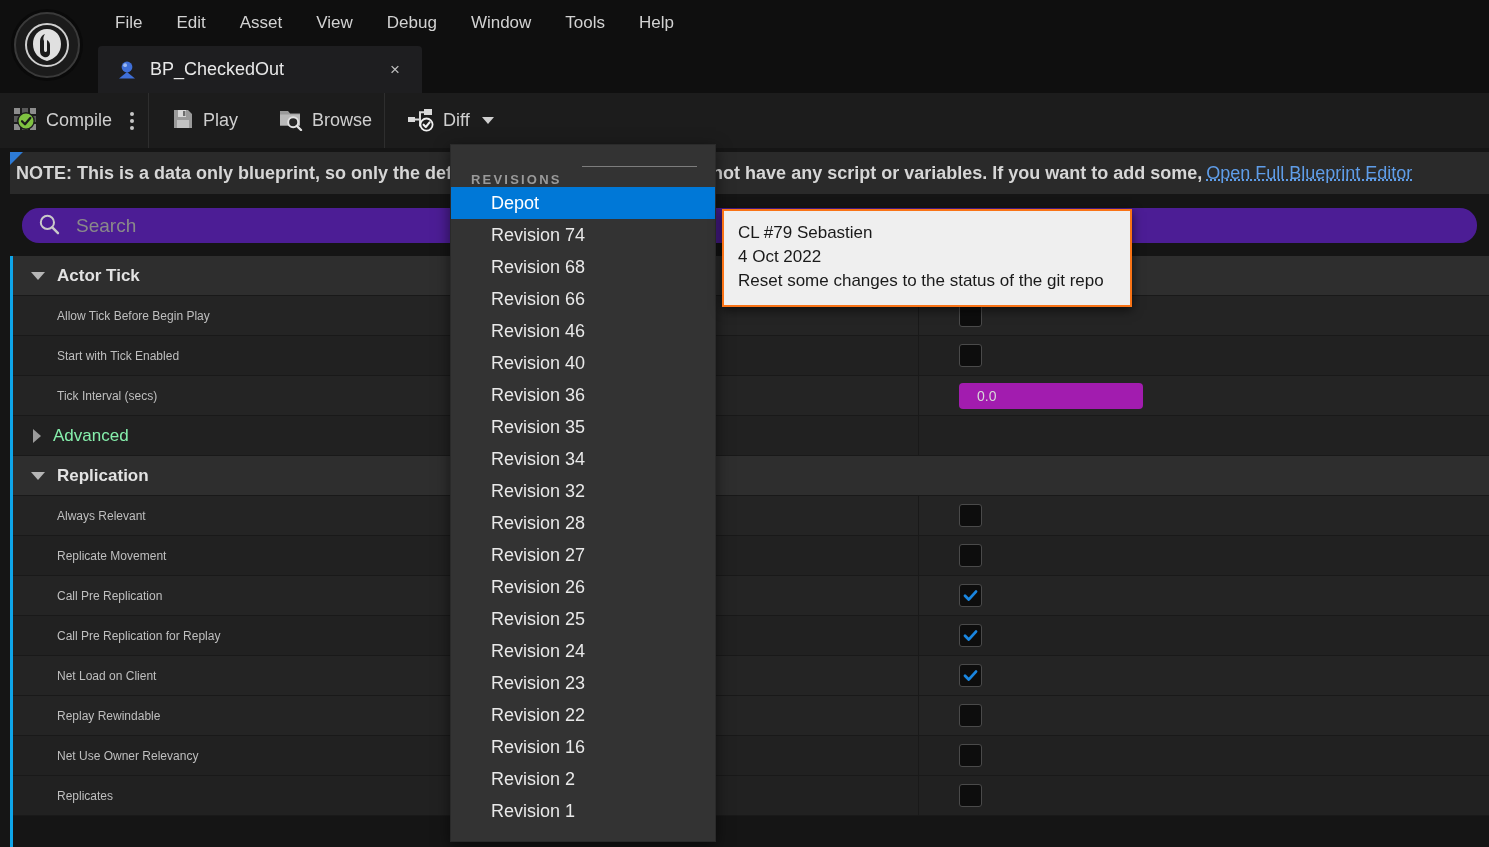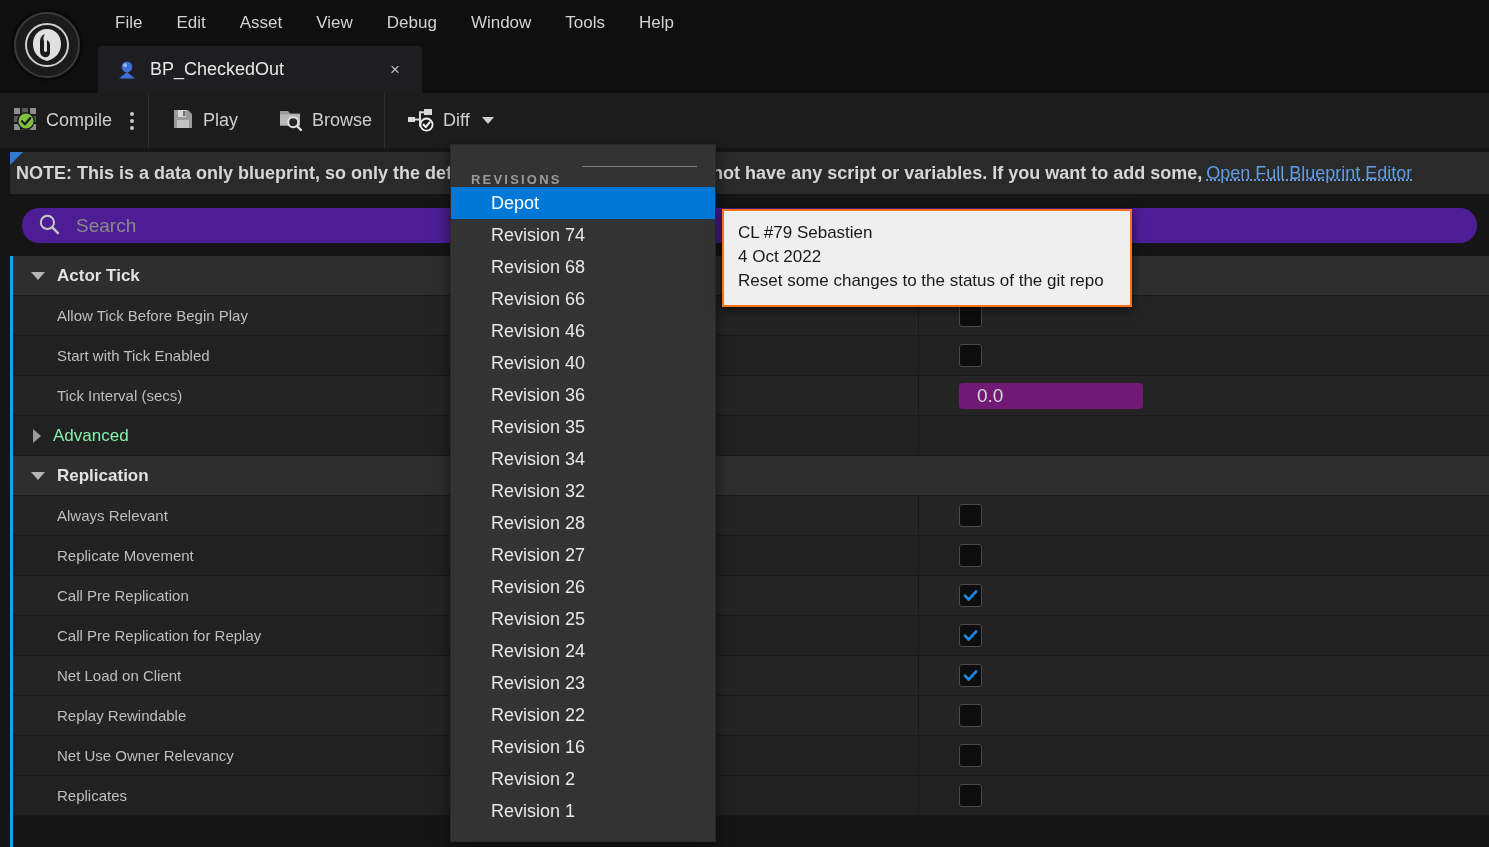--- a/index.html
+++ b/index.html
@@ -251,21 +251,21 @@
     font-weight: bold;
     color: #e2e2e2;
   }
   .sub-label {
     font-size: 17px;
     color: #86efac;
     margin-left: 0px;
     text-align: right;
   }
   .prop-label {
-    font-size: 15px;
+    font-size: 12px;
     color: #bfbfbf;
     margin-left: 44px;
   }
   .col-divider {
     position: absolute;
     left: 905px;
     top: 0;
     bottom: 0;
     width: 1px;
     background: #191919;
@@ -285,27 +285,27 @@
     box-sizing: border-box;
     display: flex;
     align-items: center;
     justify-content: center;
     cursor: default;
   }
   .checkbox svg { display:block; }
   .numfield {
     width: 184px;
     height: 26px;
-    background: #701a75;
+    background: #a21caf;
     border-radius: 4px;
     display: flex;
     align-items: center;
     padding-left: 18px;
     box-sizing: border-box;
-    font-size: 19px;
+    font-size: 14px;
     color: #d8d8d8;
     cursor: default;
   }
 
   
   .dropdown {
     position: absolute;
     left: 450px; top: 144px;
     width: 266px;
     height: 698px;

